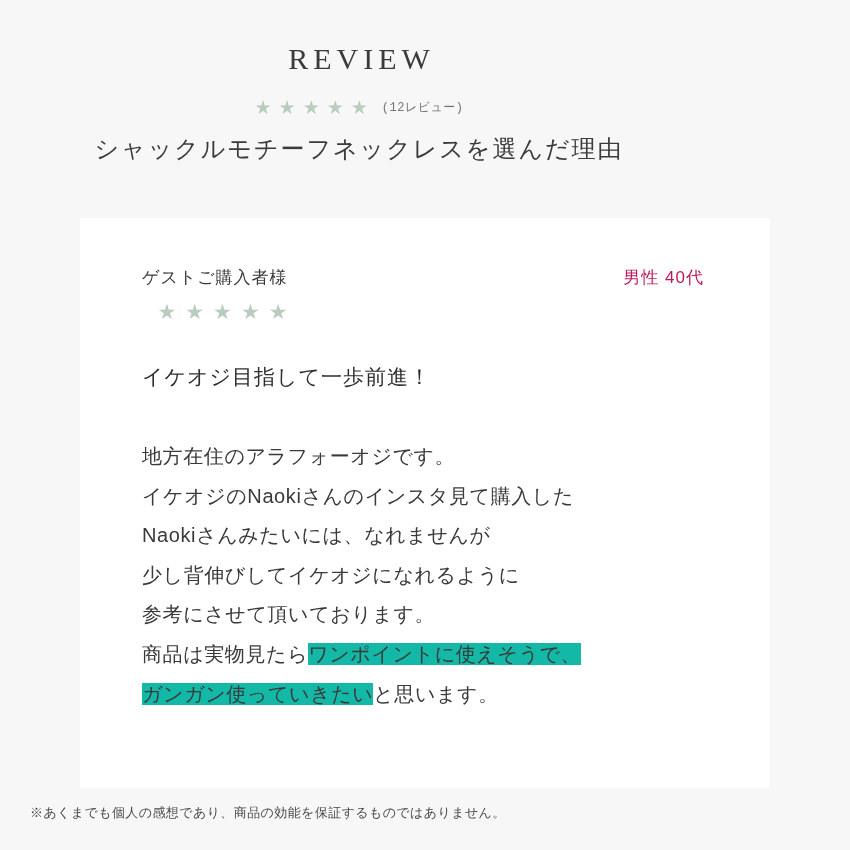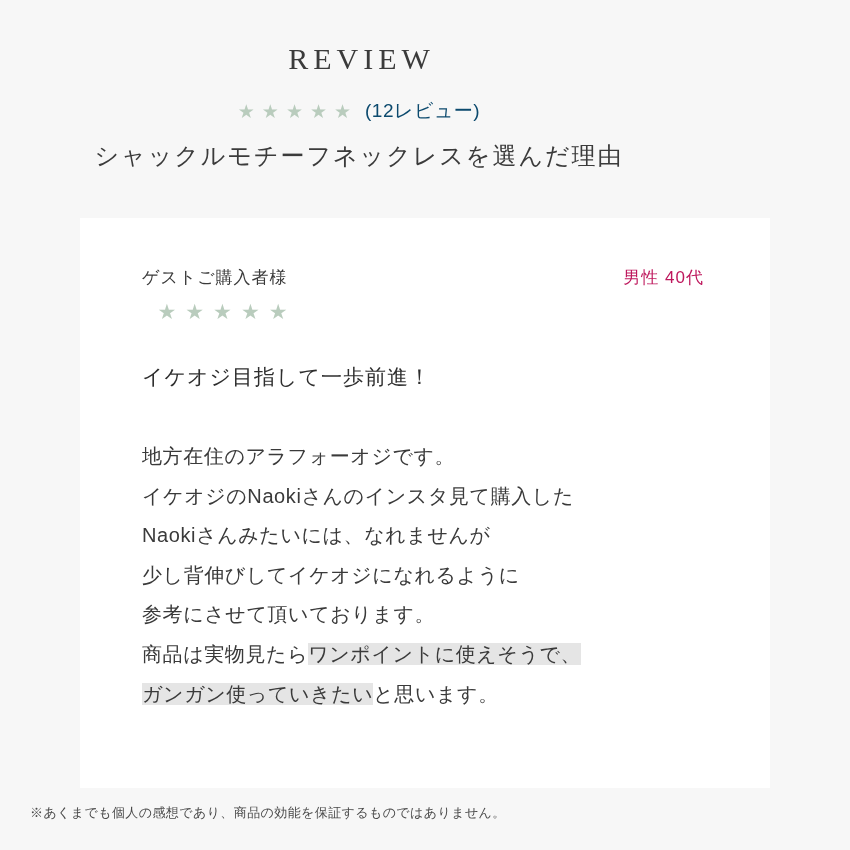--- a/index.html
+++ b/index.html
@@ -47,23 +47,24 @@
     gap: 7px;
     color: #b9ccbd;
     font-size: 19px;
     line-height: 1;
   }
   .stars.big {
     font-size: 21px;
     gap: 9px;
   }
   .review-count {
-    font-size: 19px;
-    color: #0c4a6e;
+    font-size: 12px;
+    color: #737373;
     letter-spacing: 0.5px;
+    font-family: Liberation Mono, monospace;
   }
   .review-subtitle {
     margin-top: 16px;
     font-size: 24px;
     color: #3b3b3b;
     letter-spacing: 2px;
     font-weight: 400;
   }
 
   
@@ -105,21 +106,21 @@
     letter-spacing: 1px;
   }
   .review-body {
     margin-top: 46px;
     font-size: 20px;
     line-height: 1.98;
     color: #3a3a3a;
     letter-spacing: 0.6px;
   }
   .hl {
-    background: #e5e5e5;
+    background: #14b8a6;
   }
 
   
   .footnote {
     position: absolute;
     left: 30px;
     bottom: 28px;
     font-size: 13px;
     color: #4a4a4a;
     letter-spacing: 0.4px;

